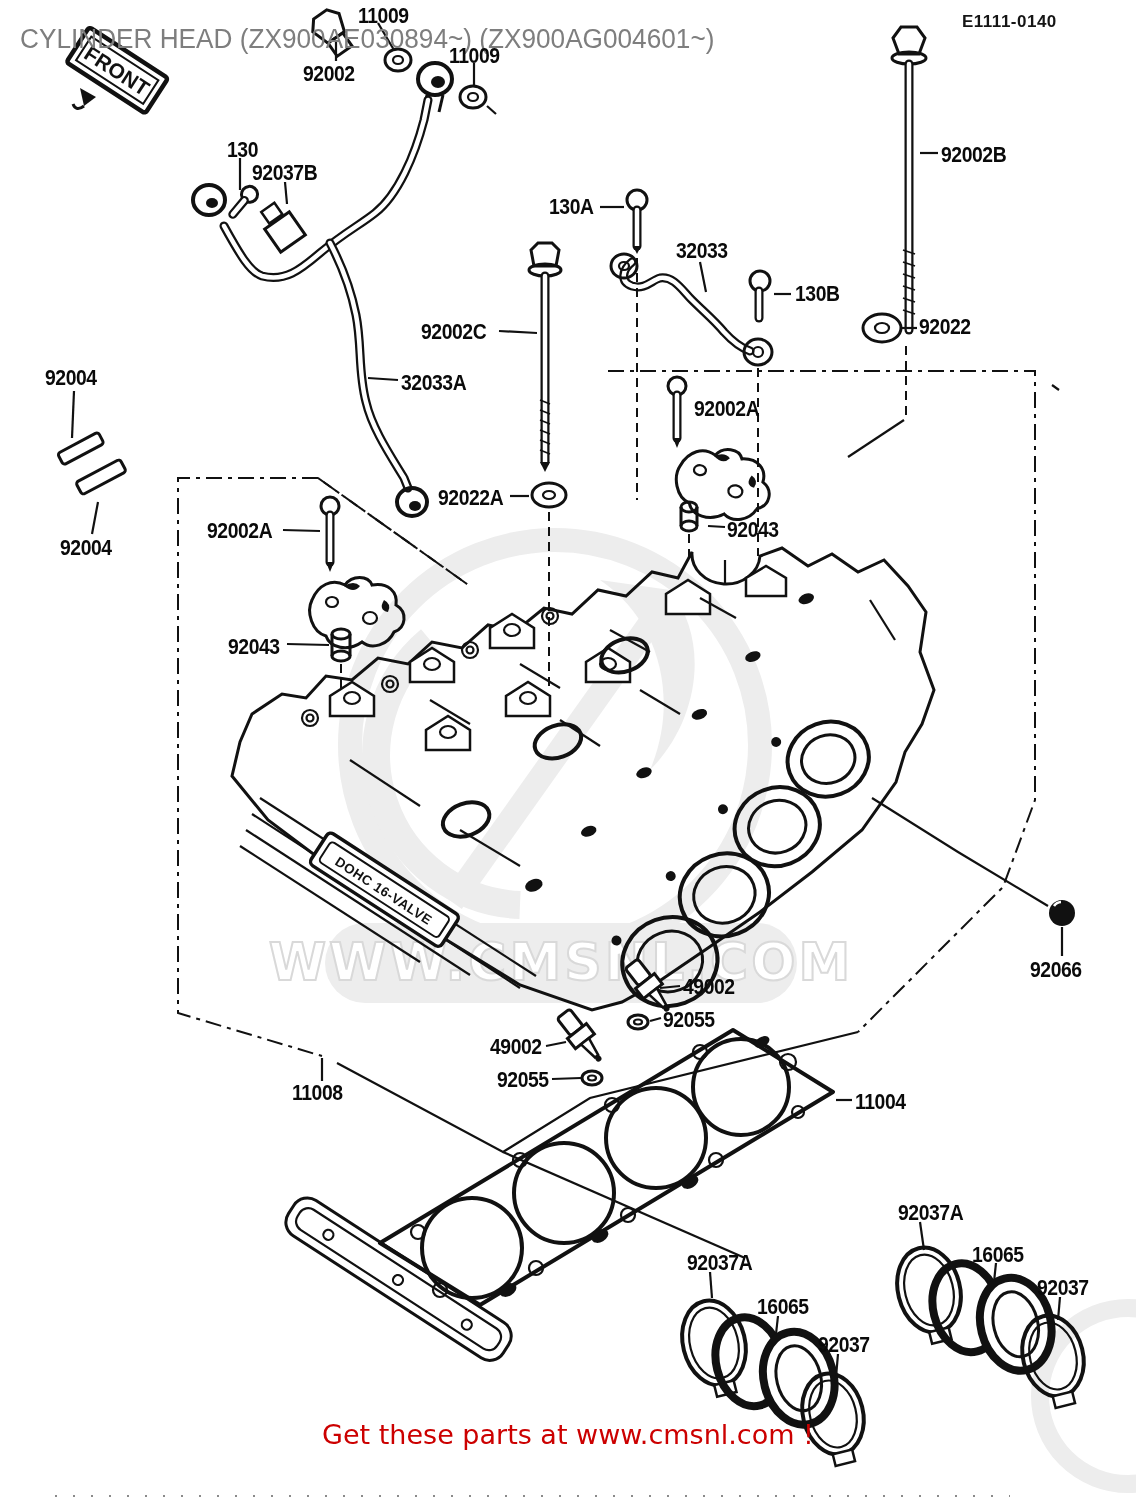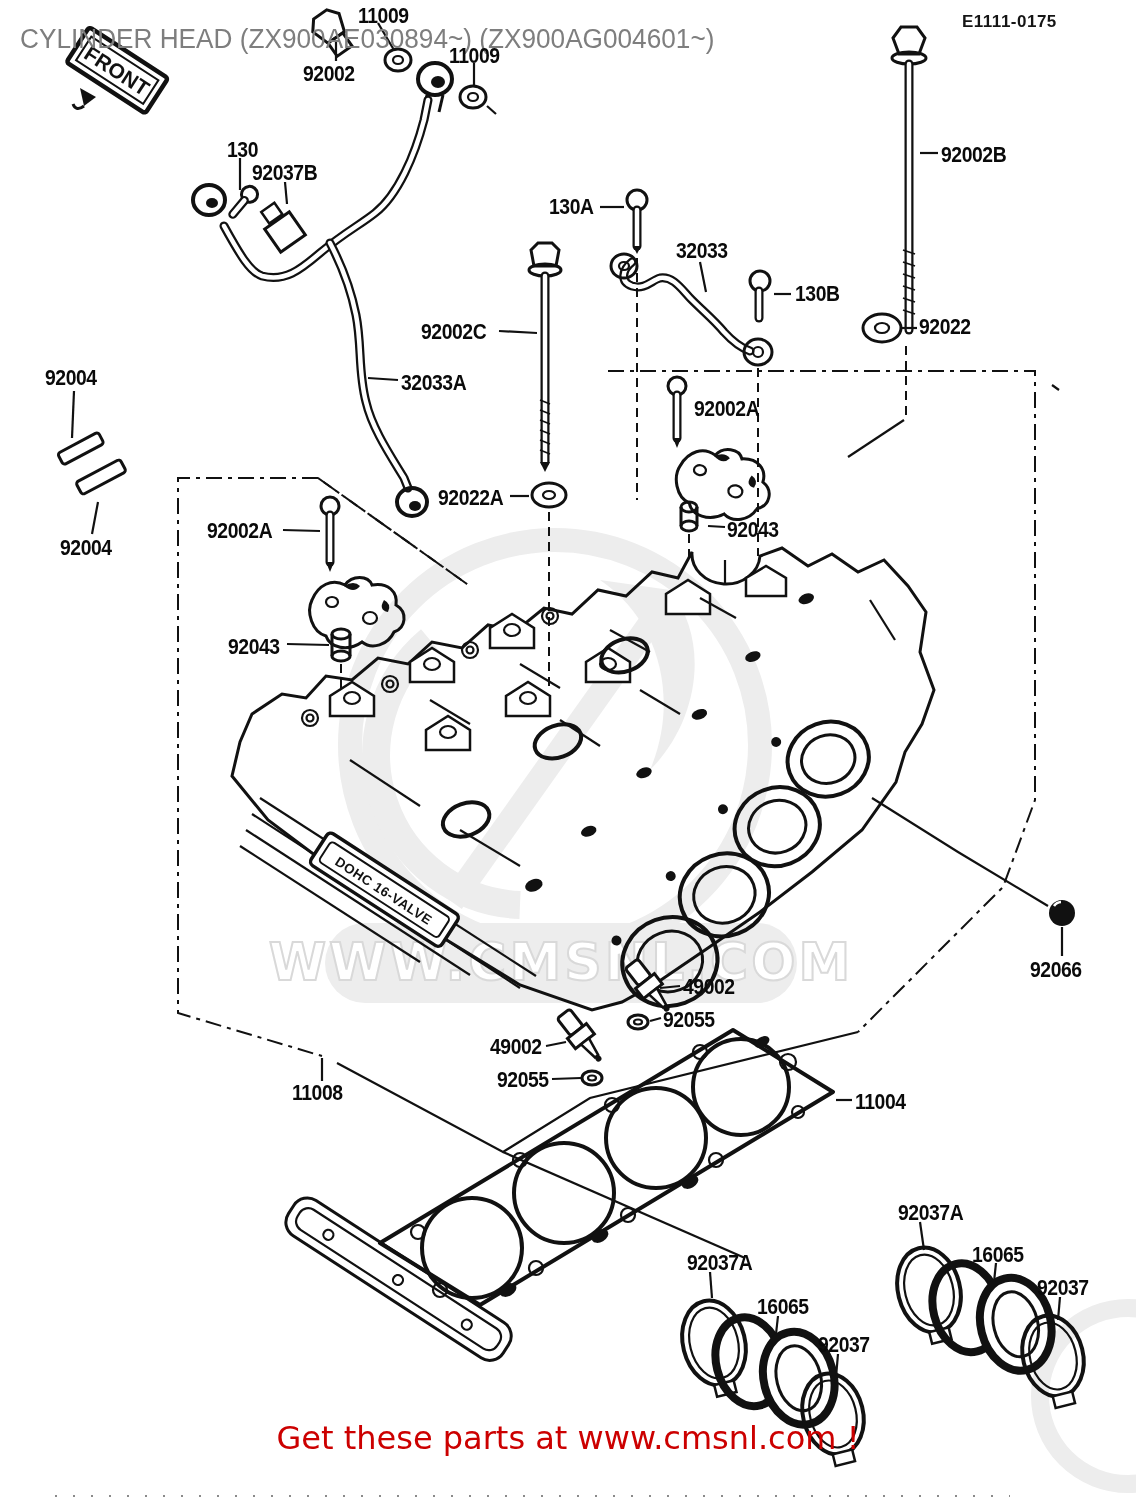--- a/index.html
+++ b/index.html
@@ -9,21 +9,21 @@
   #stage{position:relative;width:1136px;height:1500px;background:var(--bg);overflow:hidden;
          font-family:"Liberation Sans",sans-serif;}
   #art{position:absolute;left:0;top:0;}
   .page-title{position:absolute;left:20px;top:24px;font-size:27px;color:var(--title);
       white-space:nowrap;transform:scaleX(.97);transform-origin:left top;letter-spacing:0;}
   .diagram-code{position:absolute;left:962px;top:12px;font-size:17px;font-weight:700;color:#151515;
       letter-spacing:.5px;}
   .part-label{position:absolute;font-size:22px;font-weight:700;color:#0a0a0a;white-space:nowrap;
       transform:scaleX(.88);transform-origin:left top;letter-spacing:-.5px;line-height:1;}
   .footer-link{position:absolute;left:568px;top:1419px;transform:translateX(-50%);
-      font-family:"DejaVu Sans","Liberation Sans",sans-serif;font-size:32px;color:var(--link);
+      font-family:"DejaVu Sans","Liberation Sans",sans-serif;font-size:27px;color:var(--link);
       white-space:nowrap;}
   .wm-text{font-family:"DejaVu Sans",sans-serif;font-weight:700;}
   .tube-o{stroke:var(--line);stroke-width:9;fill:none;stroke-linecap:round;stroke-linejoin:round;}
   .tube-i{stroke:#fff;stroke-width:4.5;fill:none;stroke-linecap:round;stroke-linejoin:round;}
   .ln{stroke:var(--line);stroke-width:2.2;fill:none;}
   .ln3{stroke:var(--line);stroke-width:3;fill:none;}
   .ln4{stroke:var(--line);stroke-width:4;fill:none;}
   .dash{stroke:var(--line);stroke-width:2;fill:none;stroke-dasharray:16 6 4 6;}
   .dshort{stroke:var(--line);stroke-width:2;fill:none;stroke-dasharray:9 6;}
   .blk{fill:var(--line);stroke:none;}
@@ -424,21 +424,21 @@
   </g>
   <g>
     <polygon class="blk" points="80,88 96,97 84,106"></polygon>
     <path class="ln3" d="M 84 106 Q 76 112 73 104"></path>
   </g>
 
   <line x1="55" y1="1496" x2="1010" y2="1496" stroke="#8a8a8a" stroke-width="2" stroke-dasharray="2 16"></line>
 </svg>
 
 <div class="page-title">CYLINDER HEAD (ZX900AE030894~) (ZX900AG004601~)</div>
-<div class="diagram-code">E1111-0175</div>
+<div class="diagram-code">E1111-0140</div>
 
 <div id="labels-layer">
       <div class="part-label" style="left: 358px; top: 5px;">11009</div>
       <div class="part-label" style="left: 303px; top: 63px;">92002</div>
       <div class="part-label" style="left: 449px; top: 45px;">11009</div>
       <div class="part-label" style="left: 227px; top: 139px;">130</div>
       <div class="part-label" style="left: 252px; top: 162px;">92037B</div>
       <div class="part-label" style="left: 549px; top: 196px;">130A</div>
       <div class="part-label" style="left: 676px; top: 240px;">32033</div>
       <div class="part-label" style="left: 795px; top: 283px;">130B</div>

